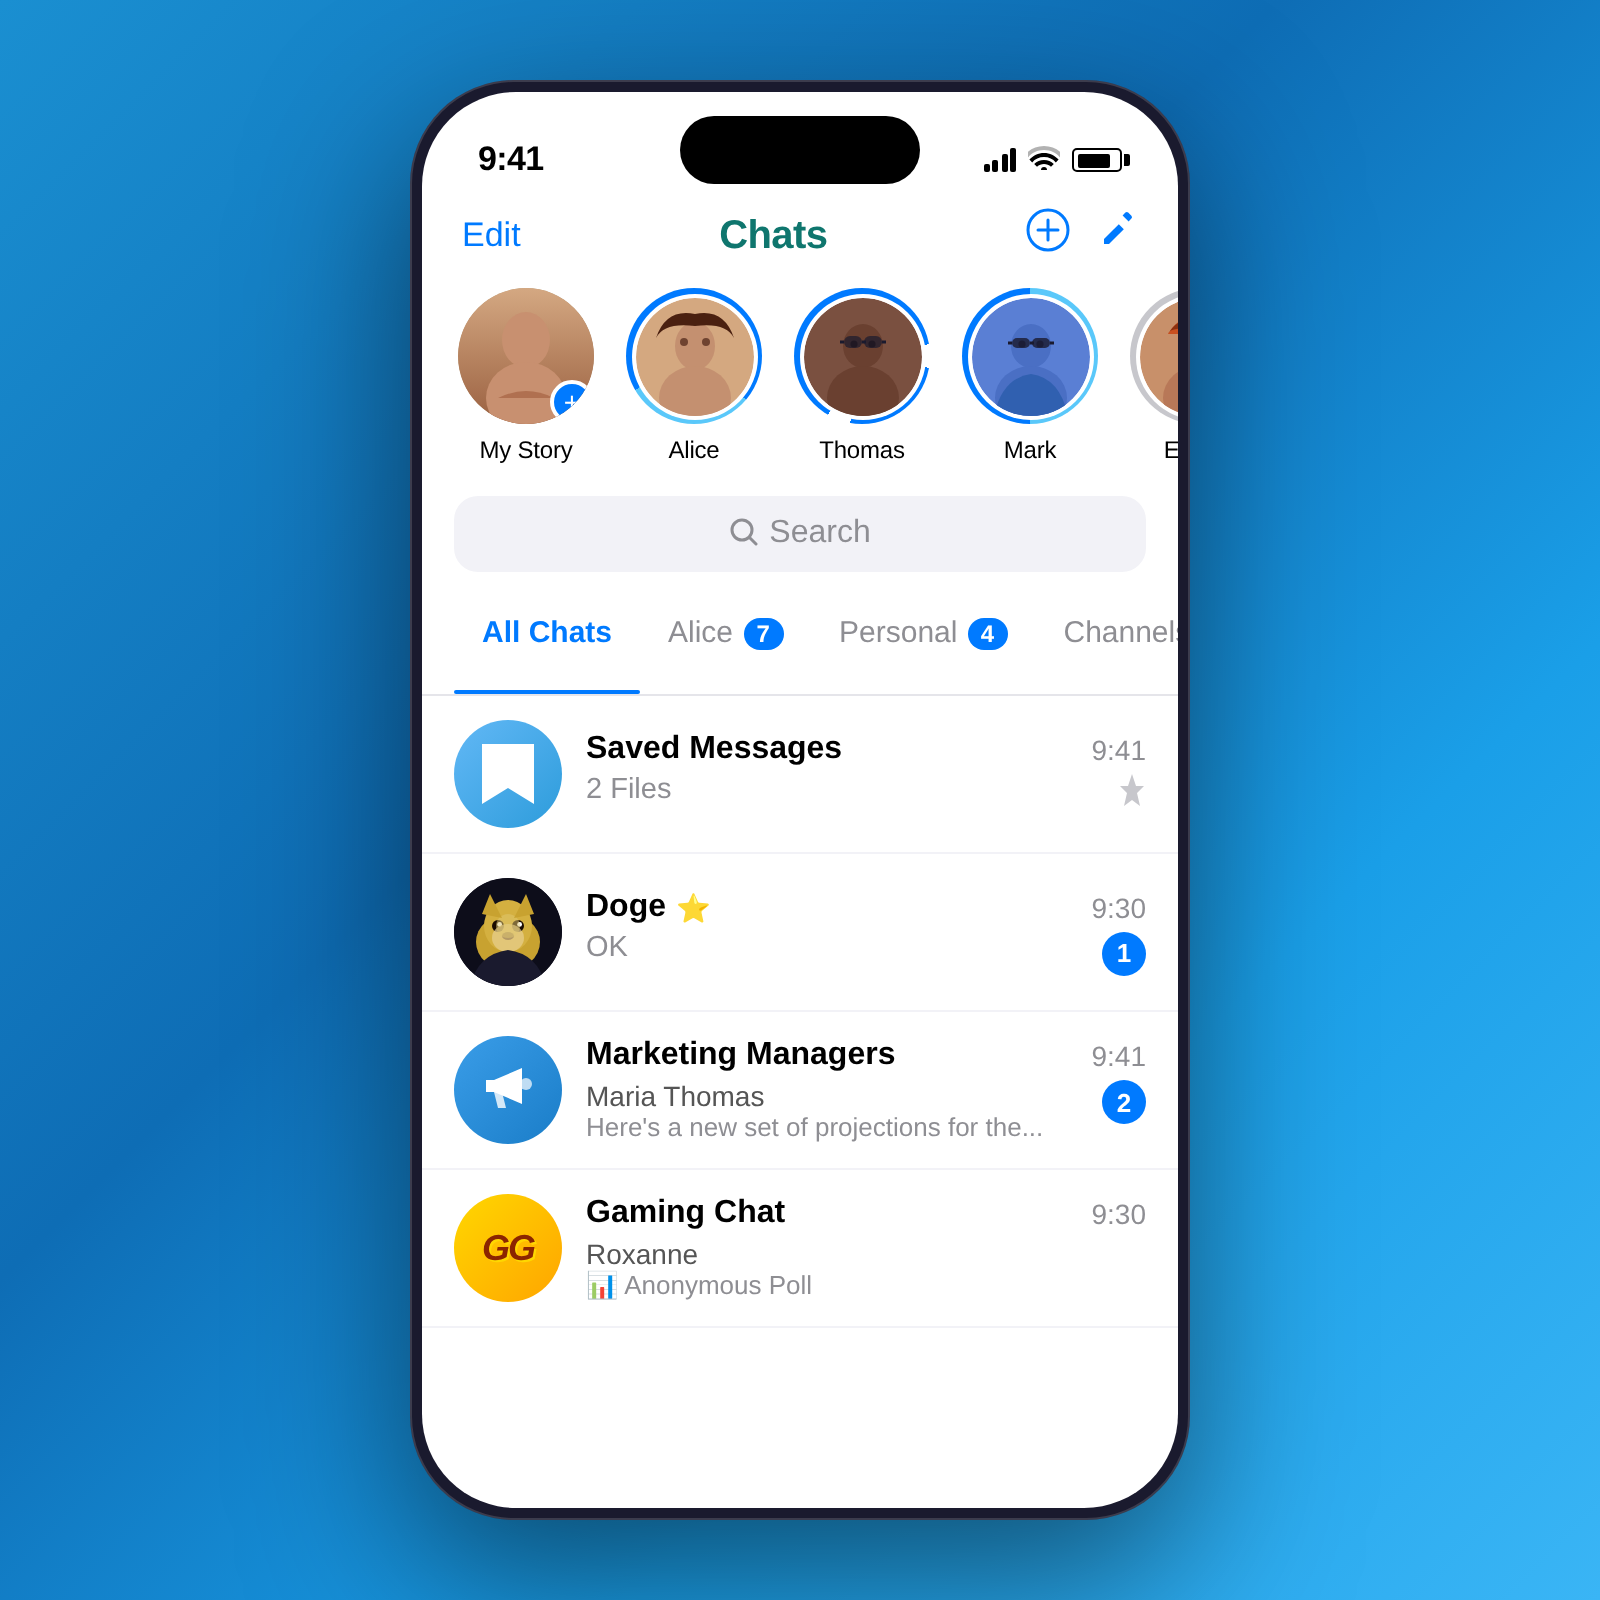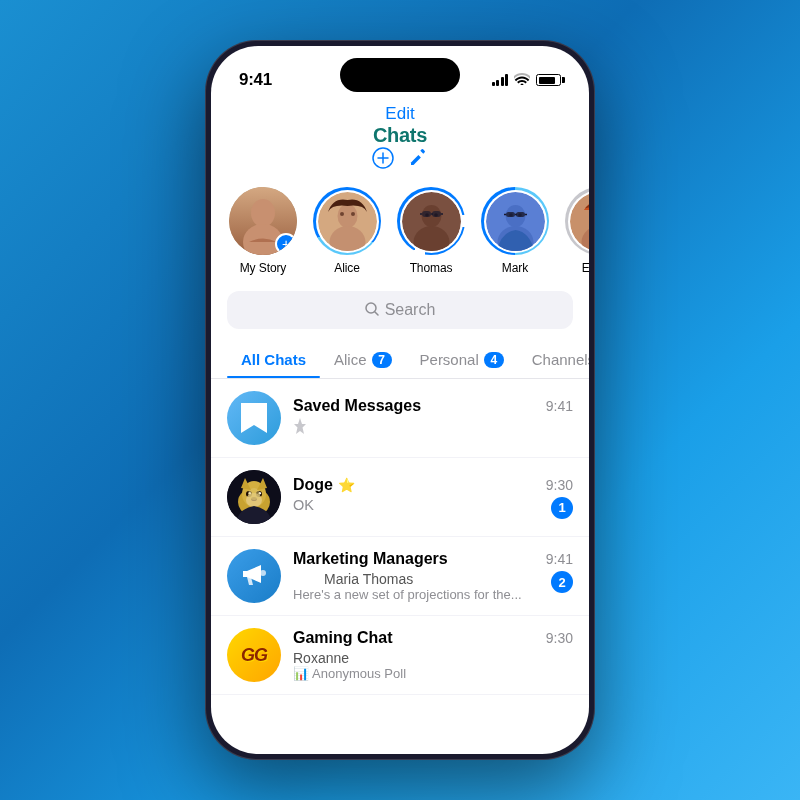--- a/index.html
+++ b/index.html
@@ -112,21 +112,20 @@
       width: 80%;
       border-radius: 1px;
     }
 
     
     .header {
       display: flex;
       justify-content: space-between;
       align-items: center;
       padding: 4px 20px 12px;
-      flex-direction: column;
     }
 
     .header-edit {
       color: #007AFF;
       font-size: 17px;
       font-weight: 400;
       cursor: pointer;
     }
 
     .header-title {
@@ -218,21 +217,21 @@
 
     
     .filter-tabs {
       display: flex;
       padding: 0 16px;
       border-bottom: 1px solid #E5E5EA;
       margin-bottom: 0;
     }
 
     .filter-tab {
-      padding: 8px 14px 10px;
+      padding: 8px 14px 22px;
       font-size: 15px;
       color: #8E8E93;
       cursor: pointer;
       position: relative;
       display: flex;
       align-items: center;
       gap: 5px;
       white-space: nowrap;
     }
 
@@ -608,20 +607,21 @@
           <svg width="30" height="34" viewBox="0 0 30 34" fill="none">
             <path d="M2 2h26v30l-13-8L2 32V2z" fill="white" stroke="none"></path>
           </svg>
         </div>
         <div class="chat-info">
           <div class="chat-name-row">
             <span class="chat-name">Saved Messages</span>
             <span class="chat-time">9:41</span>
           </div>
           <div class="chat-preview-row">
+            <span class="chat-preview">2 Files</span>
             <span class="pin-icon">
               <svg width="14" height="18" viewBox="0 0 14 18" fill="#C7C7CC">
                 <path d="M7 0L9 6H13L9.5 9.5L11 16L7 13L3 16L4.5 9.5L1 6H5L7 0Z"></path>
               </svg>
             </span>
           </div>
         </div>
       </div>
 
       <div class="chat-item">
@@ -673,21 +673,21 @@
             <path d="M8 16 L10 24 L14 24 L12 16Z" fill="white" opacity="0.8"></path>
           </svg>
         </div>
         <div class="chat-info">
           <div class="chat-name-row">
             <span class="chat-name">Marketing Managers</span>
             <span class="chat-time">9:41</span>
           </div>
           <div class="chat-preview-row">
             <div class="chat-preview-multi">
-              <span style="font-size:14px;color:#555;font-weight:500;margin-left:31px;">Maria Thomas</span>
+              <span style="font-size:14px;color:#555;font-weight:500;">Maria Thomas</span>
               <span class="chat-preview-sub">Here's a new set of projections for the...</span>
             </div>
             <span class="unread-badge">2</span>
           </div>
         </div>
       </div>
 
       <div class="chat-item">
         <div class="chat-avatar avatar-gaming">
           <span class="gg-text">GG</span>

